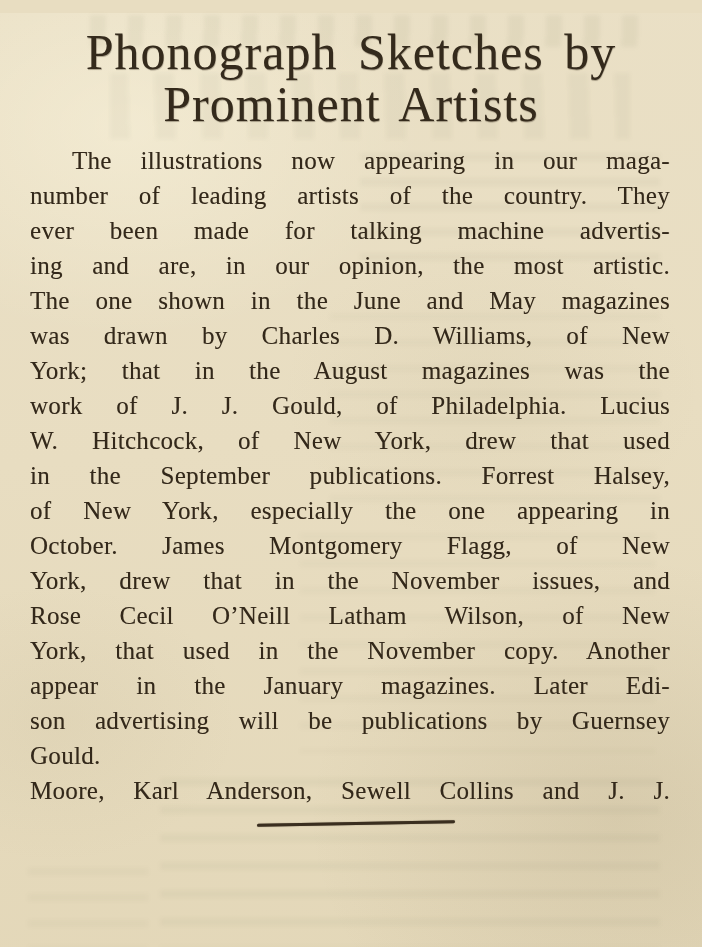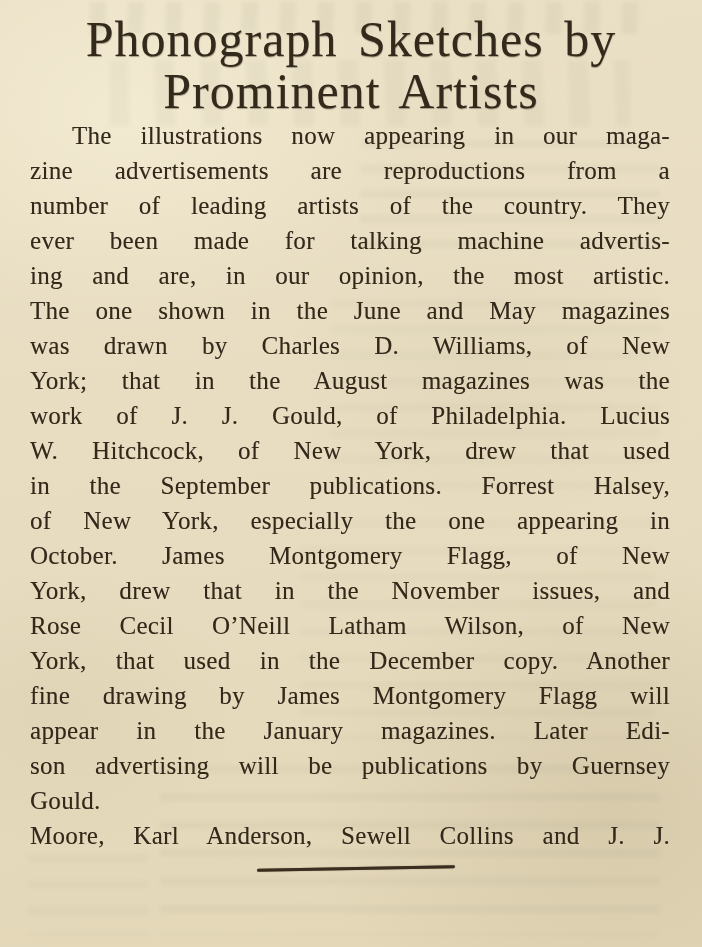--- a/index.html
+++ b/index.html
@@ -61,21 +61,21 @@
     opacity: .55;
   }
   .g-bottom-left {
     left: 28px; top: 855px; width: 120px; height: 80px;
     background: repeating-linear-gradient(180deg, rgba(112,116,86,0.09) 0 7px, rgba(112,116,86,0) 7px 26px);
     opacity: .5;
   }
 
   .title {
     position: relative;
-    margin: 0;
+    margin: 13px;
     padding-top: 13px;
     text-align: center;
     font-size: 50px;
     line-height: 52px;
     font-weight: normal;
     letter-spacing: 1px;
     word-spacing: 7px;
     color: #342a1c;
     text-shadow: 0.4px 0.5px 0.7px rgba(46, 35, 20, 0.35);
   }
@@ -122,36 +122,34 @@
   <div class="ghost g-bottom"></div>
   <div class="ghost g-bottom-left"></div>
 
   <h1 class="title">
     <div>Phonograph Sketches by</div>
     <div>Prominent Artists</div>
   </h1>
 
   <div class="body-text">
     <div class="bline indent">The illustrations now appearing in our maga-</div>
-    <div class="bline">zine advertisements are reproductions from a</div>
     <div class="bline">number of leading artists of the country. They</div>
     <div class="bline">ever been made for talking machine advertis-</div>
     <div class="bline">ing and are, in our opinion, the most artistic.</div>
     <div class="bline">The one shown in the June and May magazines</div>
     <div class="bline">was drawn by Charles D. Williams, of New</div>
     <div class="bline">York; that in the August magazines was the</div>
     <div class="bline">work of J. J. Gould, of Philadelphia. Lucius</div>
     <div class="bline">W. Hitchcock, of New York, drew that used</div>
     <div class="bline">in the September publications. Forrest Halsey,</div>
     <div class="bline">of New York, especially the one appearing in</div>
     <div class="bline">October. James Montgomery Flagg, of New</div>
     <div class="bline">York, drew that in the November issues, and</div>
     <div class="bline">Rose Cecil O’Neill Latham Wilson, of New</div>
-    <div class="bline">York, that used in the December copy. Another</div>
-    <div class="bline">fine drawing by James Montgomery Flagg will</div>
+    <div class="bline">York, that used in the November copy. Another</div>
     <div class="bline">appear in the January magazines. Later Edi-</div>
     <div class="bline">son advertising will be publications by Guernsey</div>
     <div class="bline last">Gould.</div>
     <div class="bline">Moore, Karl Anderson, Sewell Collins and J. J.</div>
   </div>
 
   <div class="rule"></div>
 
 </div>
 

